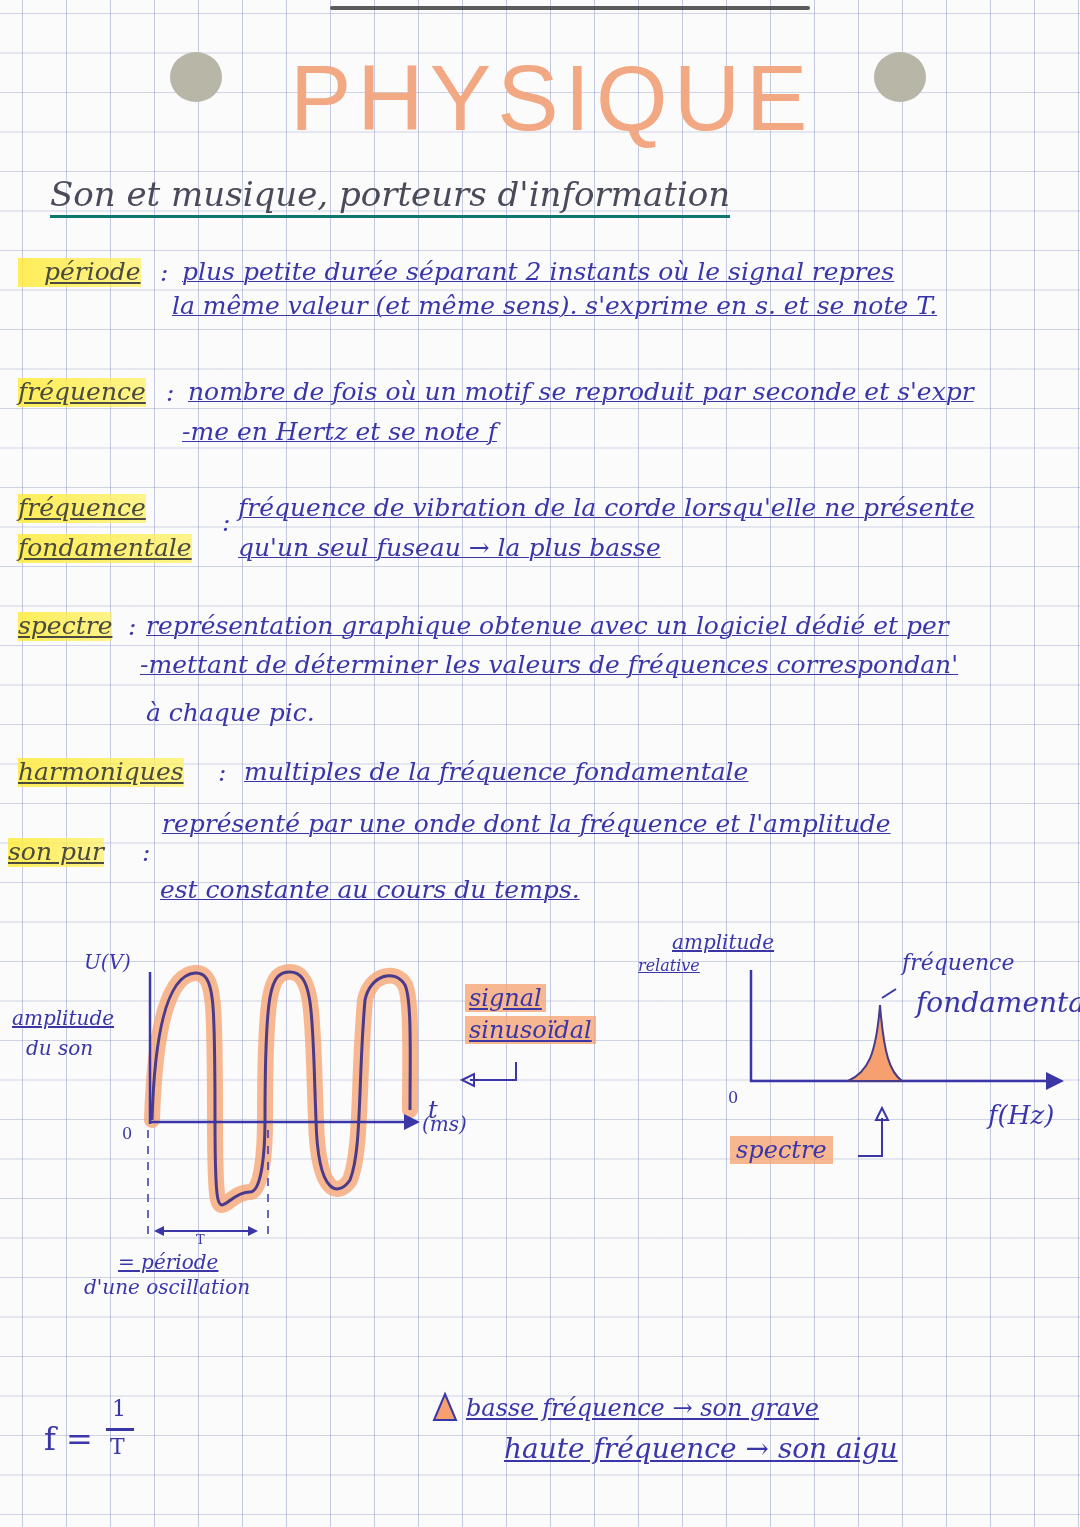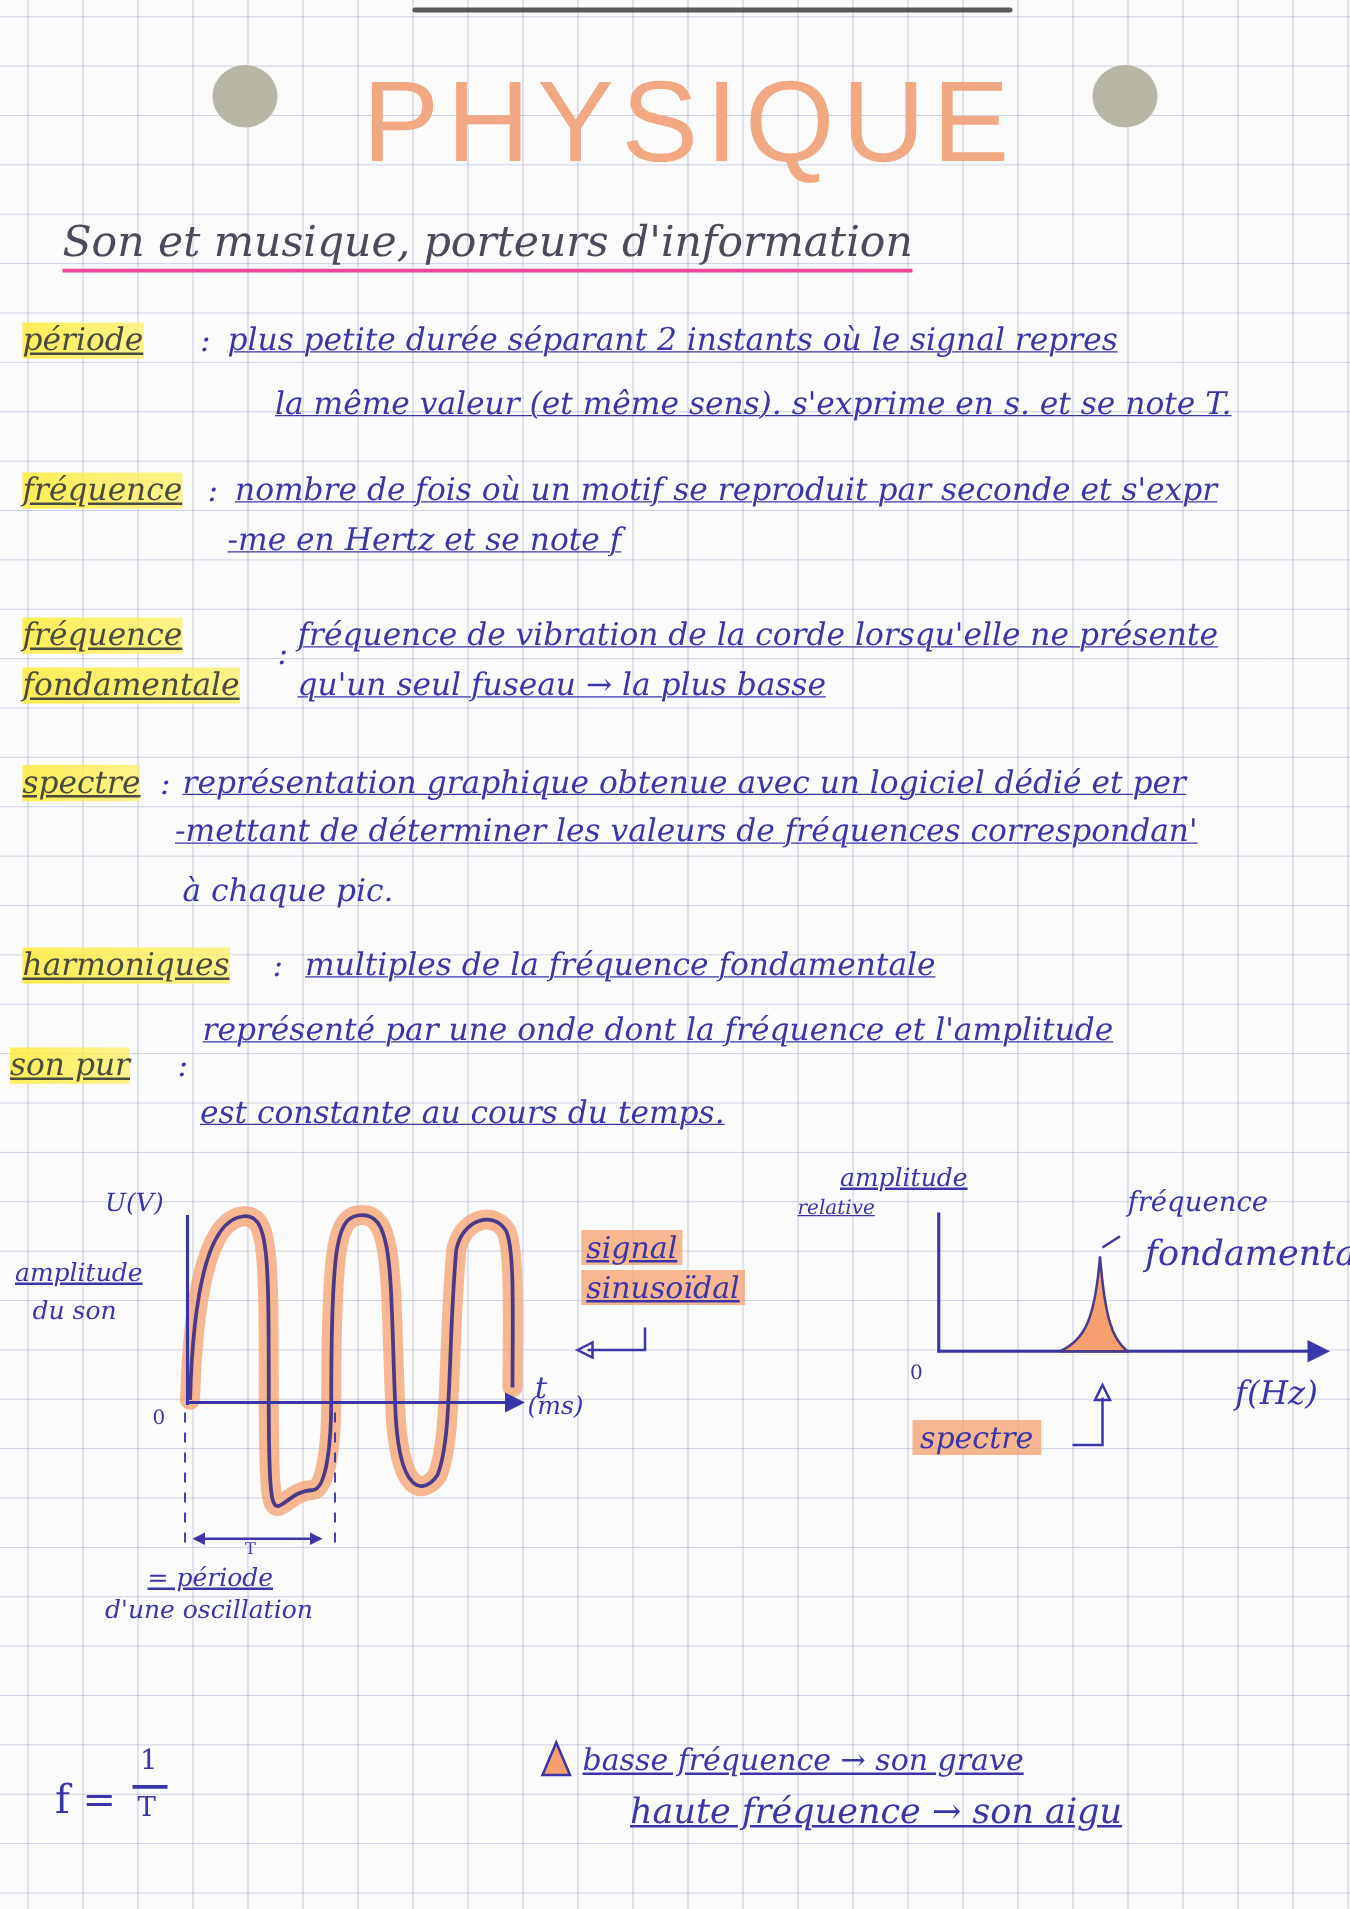--- a/index.html
+++ b/index.html
@@ -14,21 +14,21 @@
     font-family:"DejaVu Sans", sans-serif;
   }
   .top-edge { position:absolute; left:330px; top:6px; width:480px; height:4px; background:#333; border-radius:2px; opacity:.8; }
   .hole { position:absolute; width:52px; height:50px; border-radius:50%; background:#b8b6a6; }
   .title {
     position:absolute; left:290px; top:52px; font-size:92px; letter-spacing:6px;
     color:#f2a882; font-family:"Liberation Sans", sans-serif; font-weight:400; line-height:1;
   }
   .subtitle {
     position:absolute; left:50px; top:176px; font-size:34px; color:#4a4a5a;
-    font-family:"DejaVu Serif", serif; font-style:italic; border-bottom:3px solid #ec4899;
+    font-family:"DejaVu Serif", serif; font-style:italic; border-bottom:3px solid #0f766e;
     padding-bottom:2px; line-height:1.1;
   }
   .ink { color:#3a36a8; font-family:"DejaVu Serif", serif; font-style:italic; }
   .term {
     position:absolute; font-size:25px; line-height:1.15;
     background:linear-gradient(90deg, rgba(255,235,60,.85), rgba(255,240,90,.7));
     text-decoration:underline; color:#4b4a40; font-family:"DejaVu Serif", serif; font-style:italic;
   }
   .def { position:absolute; font-size:25px; line-height:39px; white-space:nowrap; text-decoration:underline; text-decoration-thickness:1px; }
   .colon { position:absolute; font-size:25px; }
@@ -39,24 +39,24 @@
 </head>
 <body>
 
 <div class="top-edge"></div>
 <div class="hole" style="left:170px;top:52px;"></div>
 <div class="hole" style="left:874px;top:52px;"></div>
 
 <div class="title">PHYSIQUE</div>
 <div class="subtitle">Son et musique, porteurs d'information</div>
 
-<div class="term" style="left:18px;top:258px;">période</div>
+<div class="term" style="left:18px;top:258px;padding-left:26px;">période</div>
 <span class="colon ink" style="left:160px;top:258px;">:</span>
 <div class="def ink" style="left:182px;top:252px;">plus petite durée séparant 2 instants où le signal repres</div>
-<div class="def ink" style="left:172px;top:303px;margin-left:48px;">la même valeur (et même sens). s'exprime en s. et se note T.</div>
+<div class="def ink" style="left:172px;top:286px;">la même valeur (et même sens). s'exprime en s. et se note T.</div>
 
 <div class="term" style="left:18px;top:378px;">fréquence</div>
 <span class="colon ink" style="left:166px;top:378px;">:</span>
 <div class="def ink" style="left:188px;top:372px;">nombre de fois où un motif se reproduit par seconde et s'expr</div>
 <div class="def ink" style="left:182px;top:412px;">-me en Hertz et se note f</div>
 
 <div class="term" style="left:18px;top:494px;">fréquence</div>
 <div class="term" style="left:18px;top:534px;">fondamentale</div>
 <span class="colon ink" style="left:222px;top:508px;">:</span>
 <div class="def ink" style="left:238px;top:488px;">fréquence de vibration de la corde lorsqu'elle ne présente</div>

